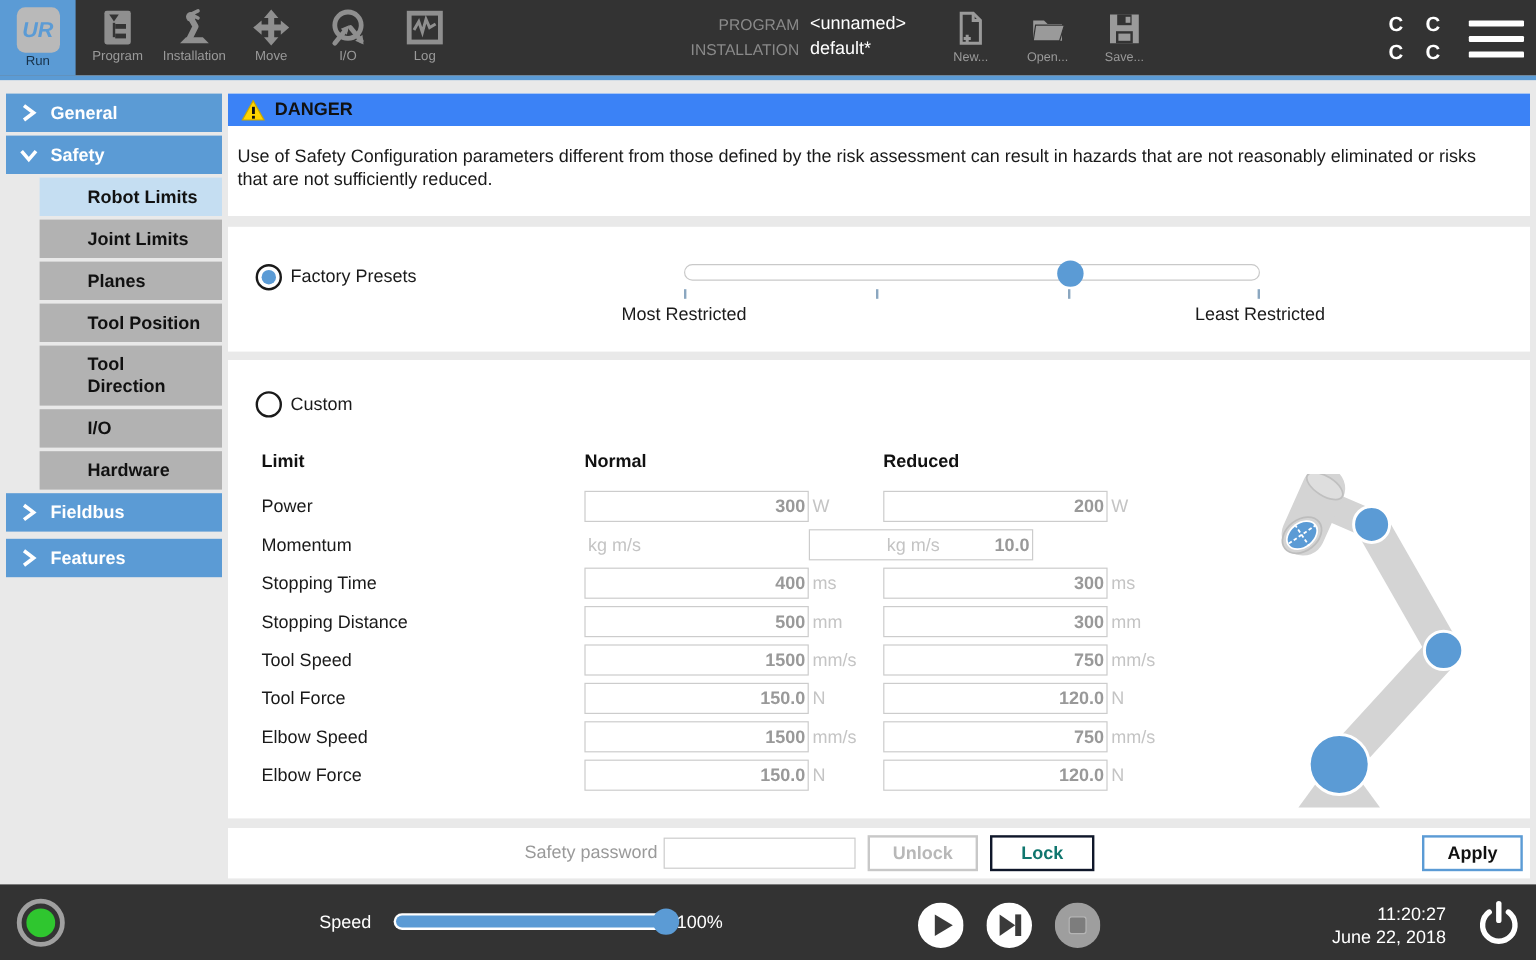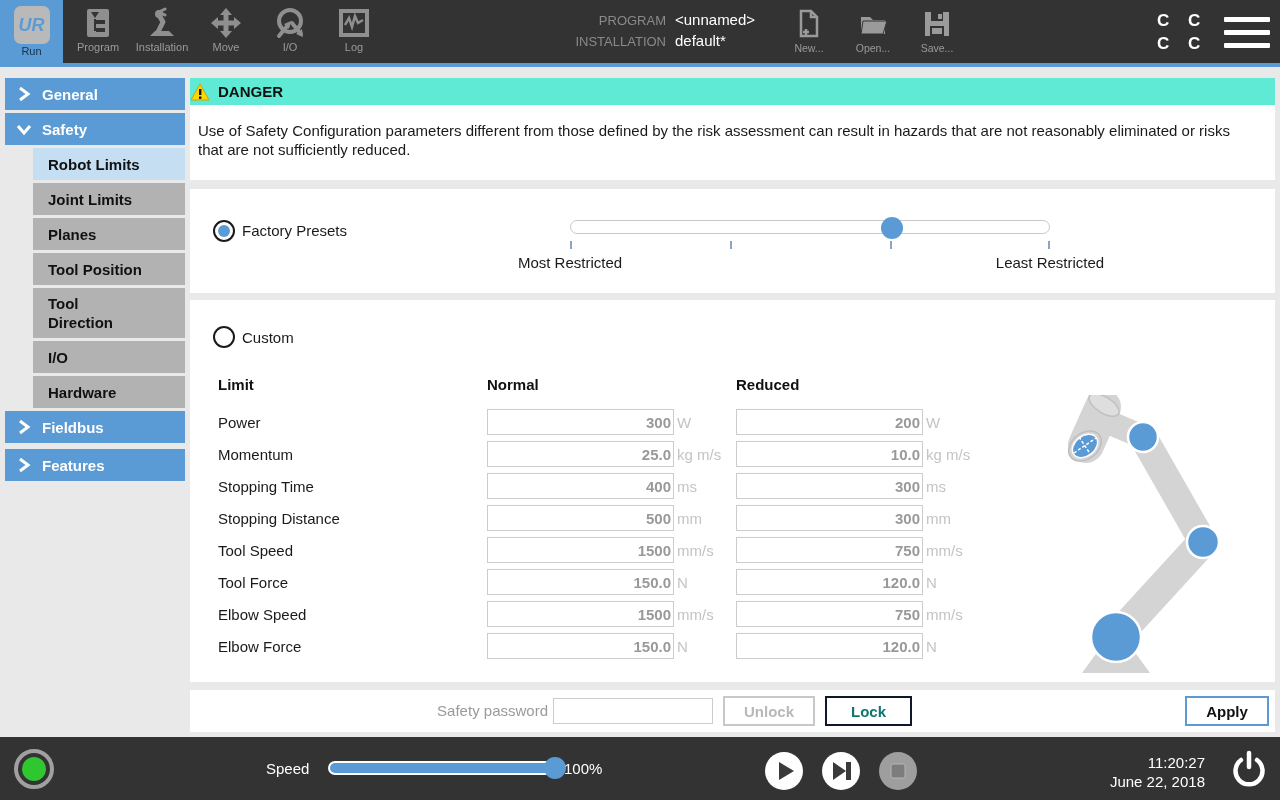--- a/index.html
+++ b/index.html
@@ -35,32 +35,32 @@
   
   .workspace { position:absolute; left:0; top:67px; width:1280px; height:670px; background:#e9e9e9; }
 
   
   .sidebar { position:absolute; left:0; top:0; width:190px; height:670px; }
   .side-header { margin:0 0 3px 5px; width:180px; height:32px; background:#5b9bd5; color:#fff;
                  font-weight:bold; font-size:15px; display:flex; align-items:center; cursor:pointer; }
   .side-header svg { margin:0 10px 0 11px; }
   .side-sub { margin:0 0 3px 33px; width:152px; height:32px; background:#b2b2b2; color:#111;
               font-weight:bold; font-size:15px; display:flex; align-items:center;
-              padding-left:15px; cursor:pointer; }
+              padding-left:40px; cursor:pointer; }
   .side-sub.selected { background:#c5def2; }
   .side-sub.tall { height:50px; }
   .side-sub.tall span { display:block; width:75px; line-height:19px; }
   .sidebar .first { margin-top:11px; }
   .gap-before { margin-top:6px; }
 
   
   .main { position:absolute; left:190px; top:0; width:1085px; height:670px; }
   .panel { position:absolute; left:0; width:1085px; background:#fff; }
   .panel-danger { top:11px; height:102px; }
-  .danger-header { height:27px; background:#5eead4; display:flex; align-items:center; }
+  .danger-header { height:27px; background:#3b82f6; display:flex; align-items:center; padding-left:11px; }
   .danger-header svg { margin-right:8px; }
   .danger-title { font-weight:bold; font-size:15px; color:#111; }
   .danger-body { padding:16px 14px 0 8px; font-size:15px; line-height:19px; color:#1a1a1a; max-width:1060px; }
 
   .panel-presets { top:122px; height:104px; }
   .radio { position:absolute; width:22px; height:22px; border:2px solid #1a1a1a; border-radius:50%;
            background:#fff; cursor:pointer; }
   .radio .dot { position:absolute; left:3px; top:3px; width:12px; height:12px; border-radius:50%;
                 background:#5b9bd5; }
   .radio-label { position:absolute; font-size:15px; color:#1a1a1a; }
@@ -321,21 +321,20 @@
 
         <div class="tbl-row">
           <div class="row-label">Power</div>
           <input class="val-input" readonly="" value="300" style="">
           <span class="unit">W</span>
           <input class="val-input" readonly="" value="200" style="">
           <span class="unit">W</span>
         </div>
         <div class="tbl-row">
           <div class="row-label">Momentum</div>
-          <input class="val-input" readonly="" value="25.0" style="">
           <span class="unit">kg m/s</span>
           <input class="val-input" readonly="" value="10.0" style="">
           <span class="unit">kg m/s</span>
         </div>
         <div class="tbl-row">
           <div class="row-label">Stopping Time</div>
           <input class="val-input" readonly="" value="400" style="">
           <span class="unit">ms</span>
           <input class="val-input" readonly="" value="300" style="">
           <span class="unit">ms</span>

